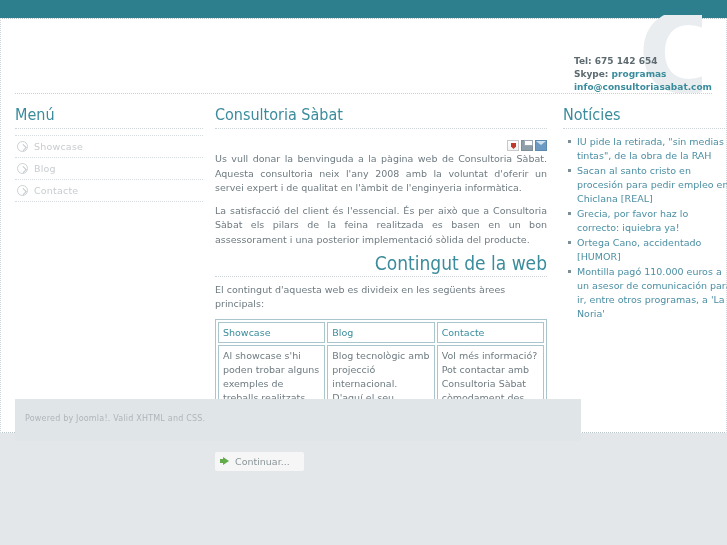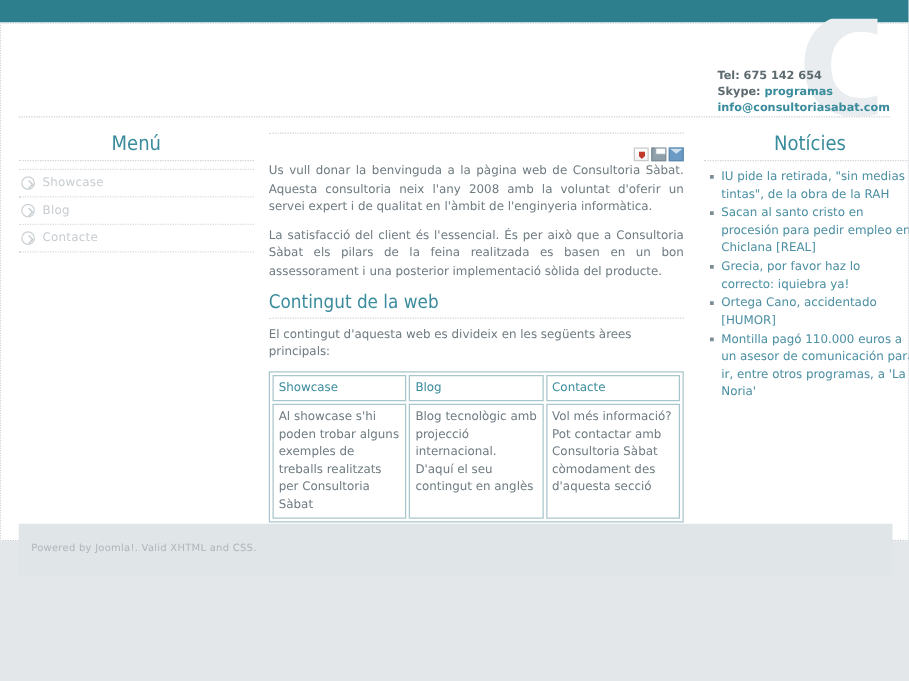--- a/index.html
+++ b/index.html
@@ -99,23 +99,23 @@
   .col-left  { width: 196px; flex: 0 0 196px; padding: 0 4px 0 4px;}
   .col-mid   { flex: 1 1 auto; padding: 0 12px 0 8px; }
   .col-right { width: 180px; flex: 0 0 180px; padding: 0 6px 0 4px;}
 
   h2.modtitle, h1.contenttitle, h2.contentsub {
     margin: 0;
     font-family: "DejaVu Sans Condensed", "Liberation Sans Narrow", "Liberation Sans", sans-serif;
     font-weight: normal;
     color: #3a8c9c;
   }
-  h2.modtitle { font-size: 16px; line-height: 18px; padding-bottom: 4px; text-align: center; }
+  h2.modtitle { font-size: 16px; line-height: 18px; padding-bottom: 4px; }
   h1.contenttitle { font-size: 16px; line-height: 18px; padding-bottom: 4px; }
-  h2.contentsub { font-size: 15px; line-height: 17px; padding-bottom: 4px; }
+  h2.contentsub { font-size: 19px; line-height: 17px; padding-bottom: 4px; text-align: right; }
   .titlerule { border-top: 1px dotted #cdd5d8; margin-bottom: 6px; }
 
   
   ul.menu { list-style: none; margin: 0; padding: 0; }
   ul.menu li {
     border-bottom: 1px dotted #d7dcdf;
     padding: 4px 0 4px 2px;
   }
   ul.menu li:first-child { border-top: 1px dotted #d7dcdf; }
   ul.menu a {
@@ -273,22 +273,22 @@
     content: "";
     position: absolute;
     left: -9px; top: 5px;
     width: 3px; height: 3px;
     background: #7d8f96;
   }
 
   
   .footer {
     position: absolute;
-    left: 14px; top: 400px;
-    width: 699px; height: 42px;
+    left: 14px; top: 380px;
+    width: 566px; height: 42px;
     background: #e0e5e8;
   }
   .footer span {
     position: absolute;
     left: 10px; top: 15px;
     font-size: 8px;
     color: #aeb6ba;
     letter-spacing: .2px;
   }
 </style>
@@ -336,20 +336,21 @@
           <li>
             <a href="#">
               <span class="chev"></span>
               <span>Contacte</span>
             </a>
           </li>
         </ul>
       </div>
 
       <div class="col-mid">
+        <h1 class="contenttitle">Consultoria Sàbat</h1>
         <div class="titlerule"></div>
 
         <div class="icons">
           <span class="ico-pdf"></span><span class="ico-print"></span><span class="ico-mail"></span>
         </div>
 
         <p class="ctext">Us vull donar la benvinguda a la pàgina web de Consultoria Sàbat. Aquesta consultoria neix l'any 2008 amb la voluntat d'oferir un servei expert i de qualitat en l'àmbit de l'enginyeria informàtica.</p>
         <p class="ctext">La satisfacció del client és l'essencial. És per això que a Consultoria Sàbat els pilars de la feina realitzada es basen en un bon assessorament i una posterior implementació sòlida del producte.</p>
 
         <h2 class="contentsub">Contingut de la web</h2>

